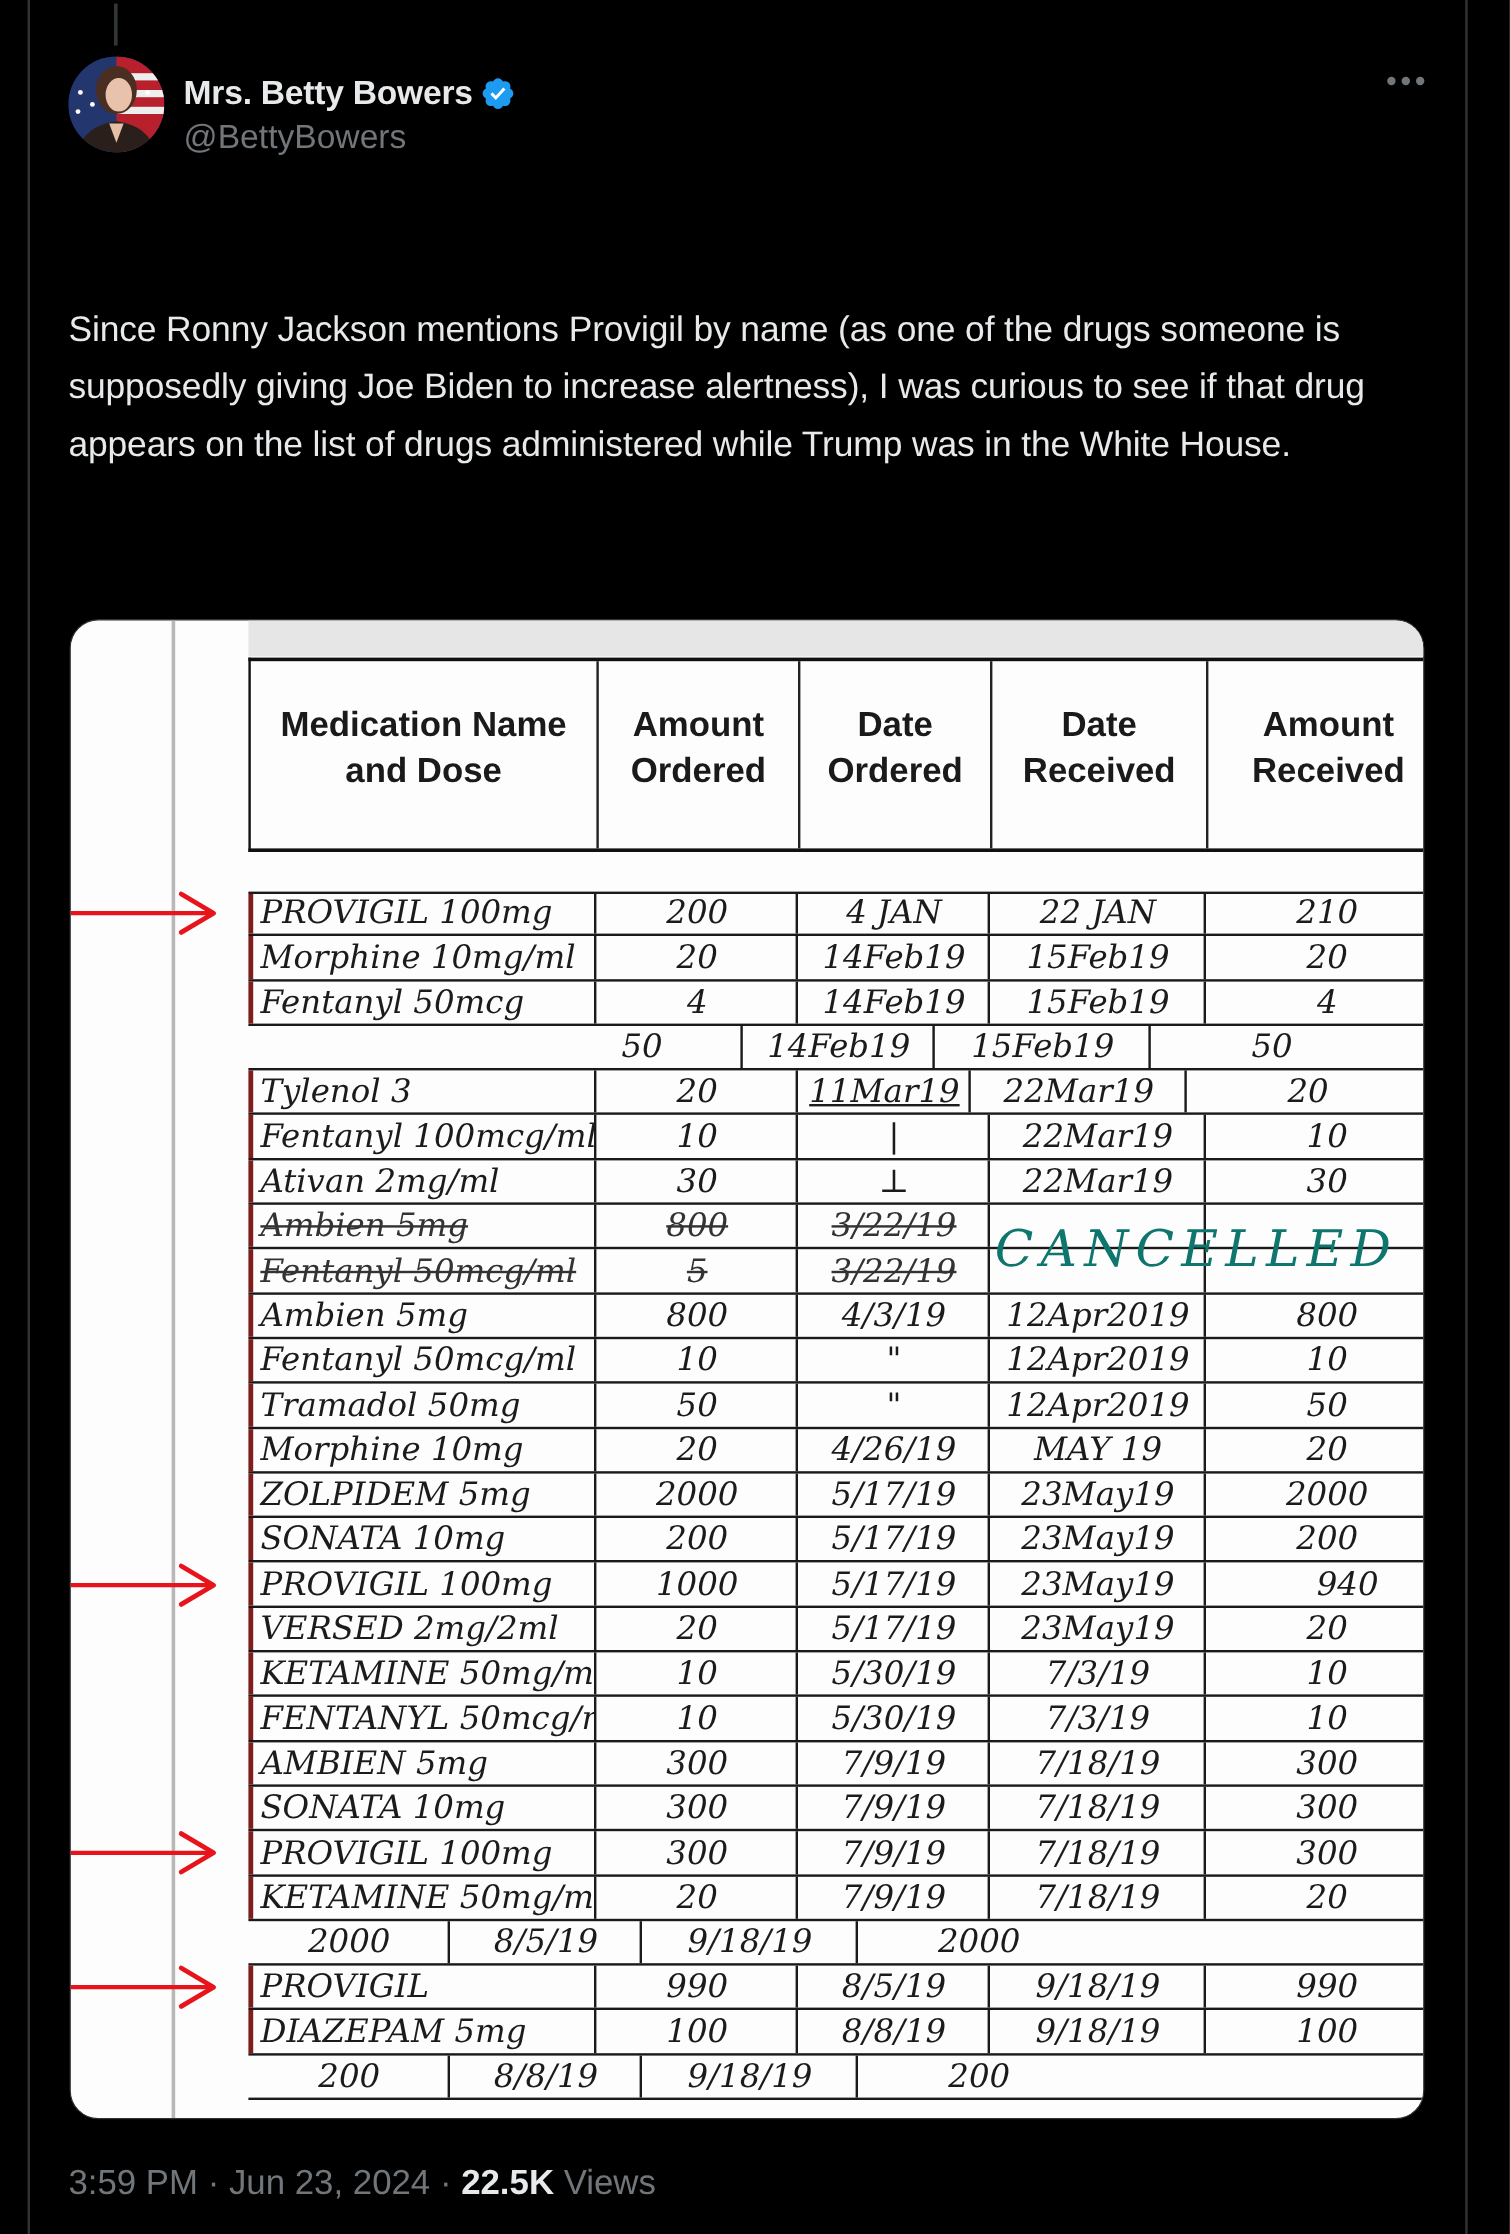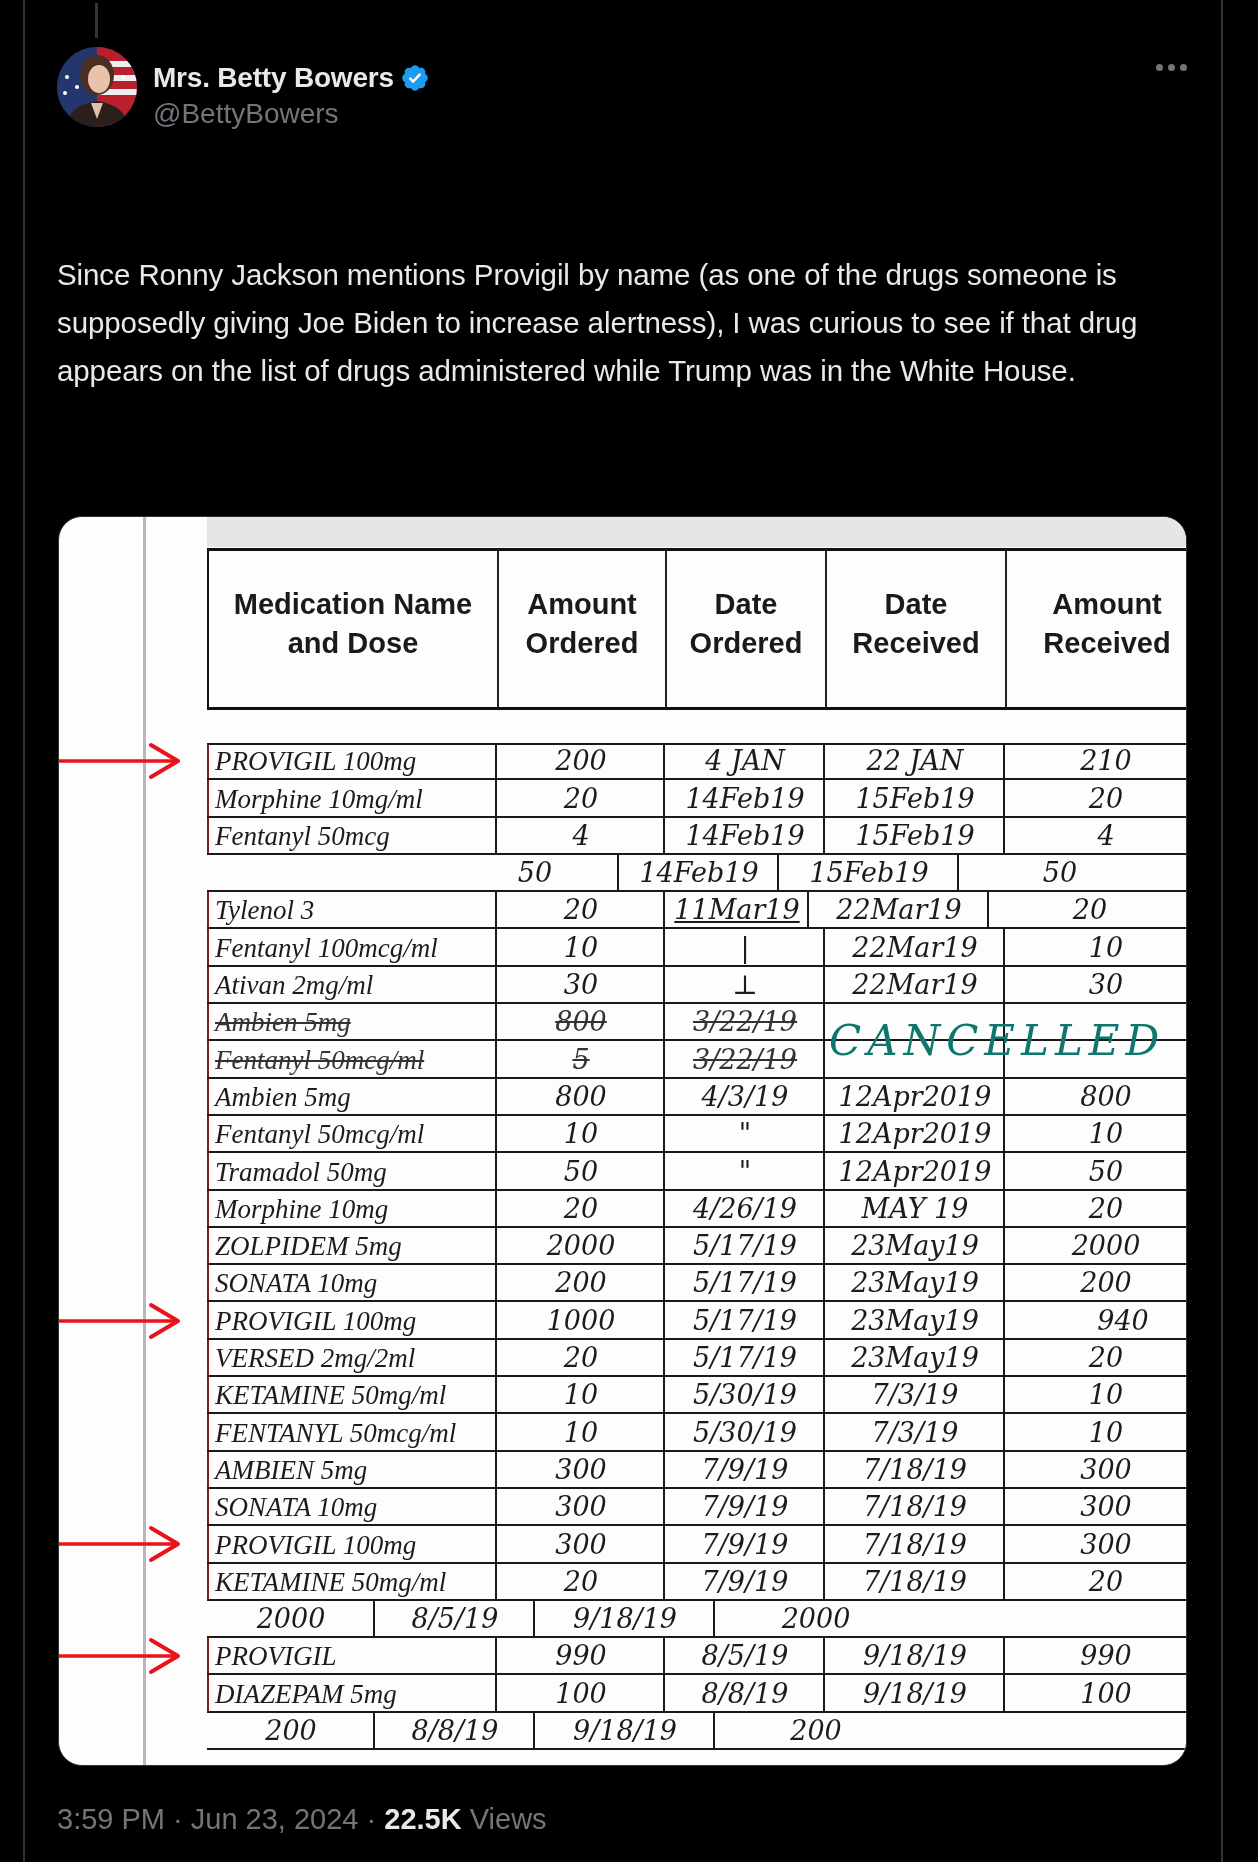--- a/index.html
+++ b/index.html
@@ -28,21 +28,21 @@
   .tbl-head { position: absolute; left: 148px; top: 31px; height: 162px; display: flex;
               border-top: 3px solid #111; border-bottom: 3px solid #111; border-left: 2px solid #111; box-sizing: border-box; }
   .th { border-right: 2px solid #222; display: flex; align-items: center; justify-content: center; text-align: center;
         font-weight: bold; font-size: 29px; line-height: 39px; color: #1a1a1a; box-sizing: border-box; padding-bottom: 10px; }
   .rows { position: absolute; left: 148px; top: 226px; }
   .row { display: flex; height: 37.3px; border-bottom: 2px solid #1a1a1a; box-sizing: border-box; position: relative; }
   .row:first-child { border-top: 2.5px solid #1a1a1a; }
   .cell { border-right: 2px solid #1a1a1a; box-sizing: border-box; display: flex; align-items: flex-end;
           font-family: "DejaVu Serif", serif; font-style: italic; font-size: 27px; color: #1b1b1b;
           white-space: nowrap; overflow: hidden; padding: 0 4px 0px 6px; line-height: 34px; }
-  .cell.left { border-left: 2px solid #7f1d1d; font-family: Liberation Serif, serif; }
+  .cell.left { border-left: 4px solid #7f1d1d; }
   .cell.num { justify-content: center; }
   .row.struck .cell { text-decoration: line-through; color: #333; }
   .cancel { position: absolute; left: 622px; top: 4px; font-family: "DejaVu Serif", serif; font-style: italic;
             font-size: 42px; letter-spacing: 6px; color: #0f766e; }
   .arrow { position: absolute; left: 0; height: 40px; width: 124px; }
   .footer { position: absolute; left: 57px; top: 1803px; font-size: 29px; color: #71767b; }
   .footer b { color: #e7e9ea; font-weight: bold; }
 </style>
 </head>
 <body>

